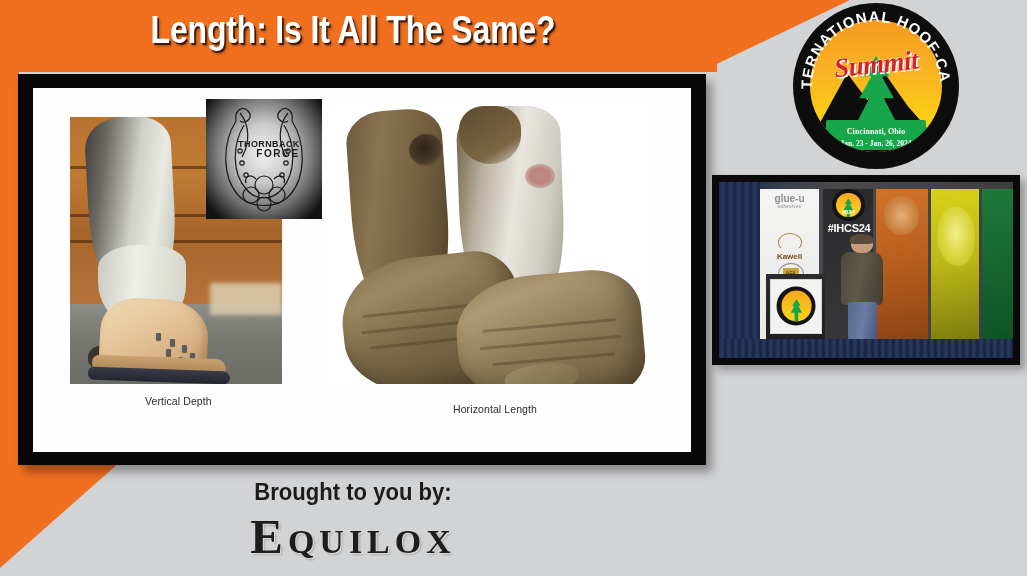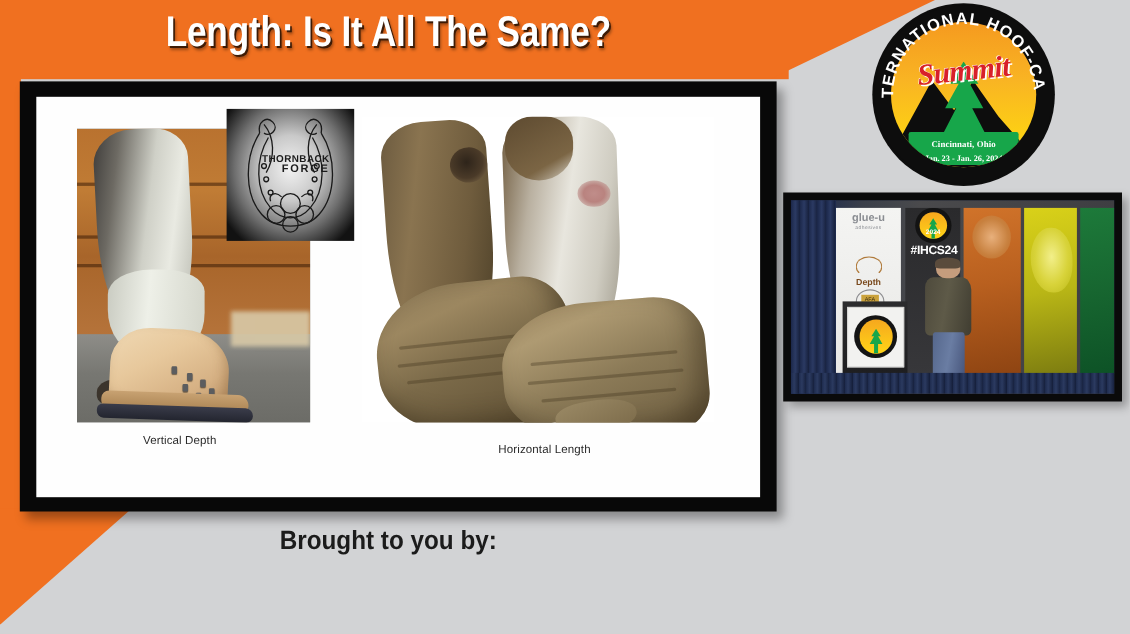--- a/index.html
+++ b/index.html
@@ -168,21 +168,21 @@
   .toe-tip{
     position:absolute;left:176px;top:258px;width:74px;height:30px;
     background:linear-gradient(160deg,#9a8965 0%,#7b6a49 100%);
     border-radius:40% 46% 48% 44%;transform:rotate(-8deg);
   }
 
   .caption{
     position:absolute;font-size:10.5px;color:#2b2b2b;
     font-family:"Liberation Sans", sans-serif;letter-spacing:.1px;
   }
-  .cap-left{left:97px;top:307px;}
+  .cap-left{left:112px;top:307px;}
   .cap-right{left:420px;top:315px;}
 
   
   .ihcs-logo{
     position:absolute;left:795px;top:5px;width:162px;height:162px;
   }
   .logo-ring{
     position:absolute;inset:0;border-radius:50%;
     background:#0d0d0d;
     box-shadow:0 0 0 2px #0d0d0d;
@@ -521,21 +521,21 @@
     <div class="photo-img">
       <div class="stage-bg"></div>
       <div class="curtain"></div>
       <div class="ban ban-white"></div>
       <div class="gluu">
         <span>glue-u</span>
         <small>adhesives</small>
       </div>
       <div class="kawell">
         <span class="kawell-mark"></span>
-        <span>Depth</span>
+        <span>Kawell</span>
       </div>
       <div class="abc-badge">
           <i>AFA</i>
         </div>
       <div class="ban ban-dark"></div>
       <div class="mini-logo">
         <div class="mini-logo-in">
           <div class="mini-tree"></div>
         </div>
       </div>
@@ -559,14 +559,15 @@
             <div class="podium-tree"></div>
           </div>
         </div>
       </div>
       <div class="floor"></div>
     </div>
   </div>
 
 
   <div class="sponsor-line">Brought to you by:</div>
+  <div class="sponsor-mark">Equilox</div>
 
 </div>
 
 </body></html>

